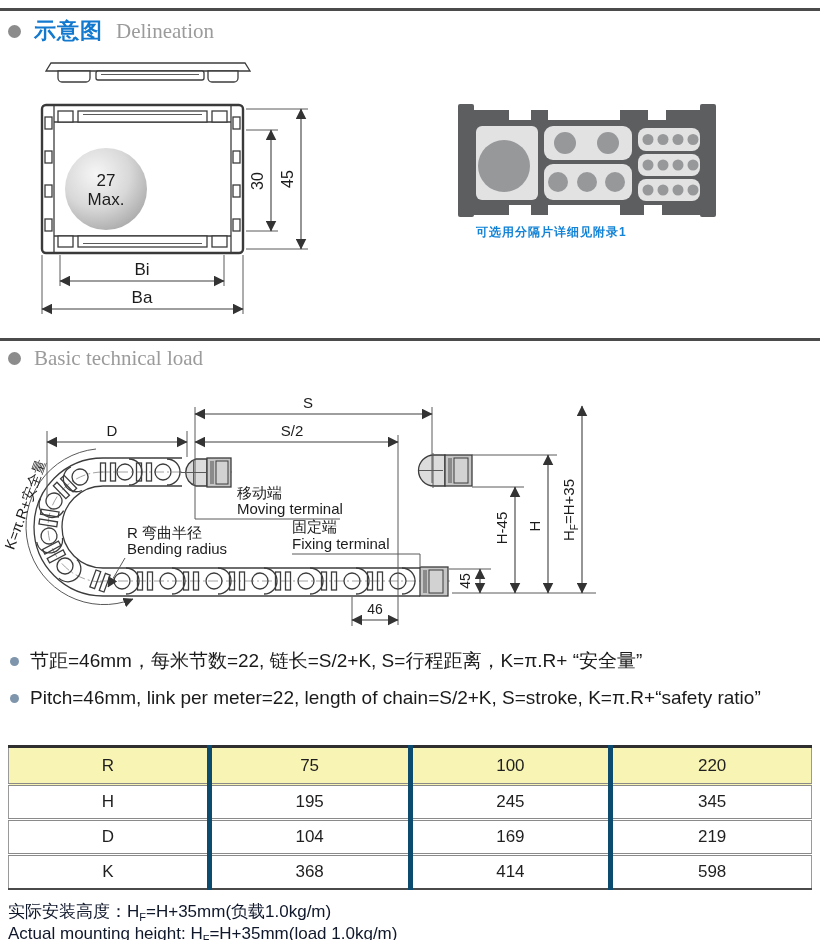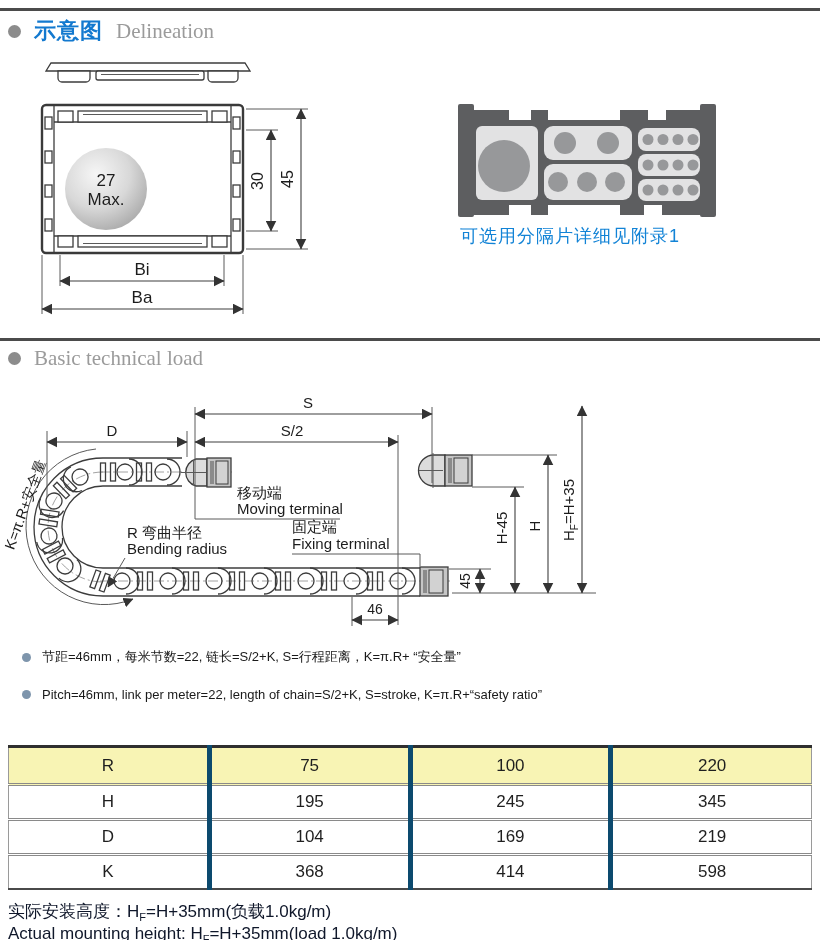--- a/index.html
+++ b/index.html
@@ -4,22 +4,22 @@
 <style>
   html,body{margin:0;padding:0;background:#fff;}
   body{font-family:"Liberation Sans","DejaVu Sans",sans-serif;color:#1c1c1c;}
   .page{position:relative;width:820px;height:940px;background:#fff;overflow:hidden;}
   .rule{position:absolute;left:0;width:820px;height:3px;background:#4b4b4b;}
   .sec-header{position:absolute;left:8px;display:flex;align-items:center;gap:13px;}
   .sec-bullet{width:13px;height:13px;border-radius:50%;background:#8c8c8c;flex:0 0 auto;}
   .sec-zh{font-size:22px;font-weight:bold;color:#1379cf;letter-spacing:1px;}
   .sec-en{font-size:21px;color:#9b9b9b;font-family:Liberation Serif, serif;}
   .abs{position:absolute;}
-  .caption{position:absolute;left:460px;top:224px;font-size:18px;font-weight:normal;color:#1283d6;letter-spacing:1px;}
-  .note{position:absolute;left:22px;display:flex;align-items:center;gap:11px;font-size:13px;color:#1a1a1a;}
+  .caption{position:absolute;left:476px;top:224px;font-size:12px;font-weight:bold;color:#1283d6;letter-spacing:1px;}
+  .note{position:absolute;left:10px;display:flex;align-items:center;gap:11px;font-size:19px;color:#1a1a1a;}
   .note-dot{width:9px;height:9px;border-radius:50%;background:#7e95ac;flex:0 0 auto;}
   table.spec{position:absolute;left:8px;top:745px;width:804px;border-collapse:collapse;table-layout:fixed;
     border-top:3px solid #2f2f2f;border-bottom:2px solid #4a4a4a;border-left:1px solid #9a9a9a;border-right:1px solid #9a9a9a;
     font-size:17px;color:#1f1f1f;}
   table.spec th{background:#f8f4b4;font-weight:normal;height:33px;}
   table.spec td{height:30px;text-align:center;}
   table.spec th{text-align:center;}
   table.spec th+th, table.spec td+td{border-left:5px solid #0c4a6e;}
   table.spec thead tr{border-bottom:3px double #8a8a8a;}
   table.spec tbody tr:not(:last-child){border-bottom:3px double #8a8a8a;}

